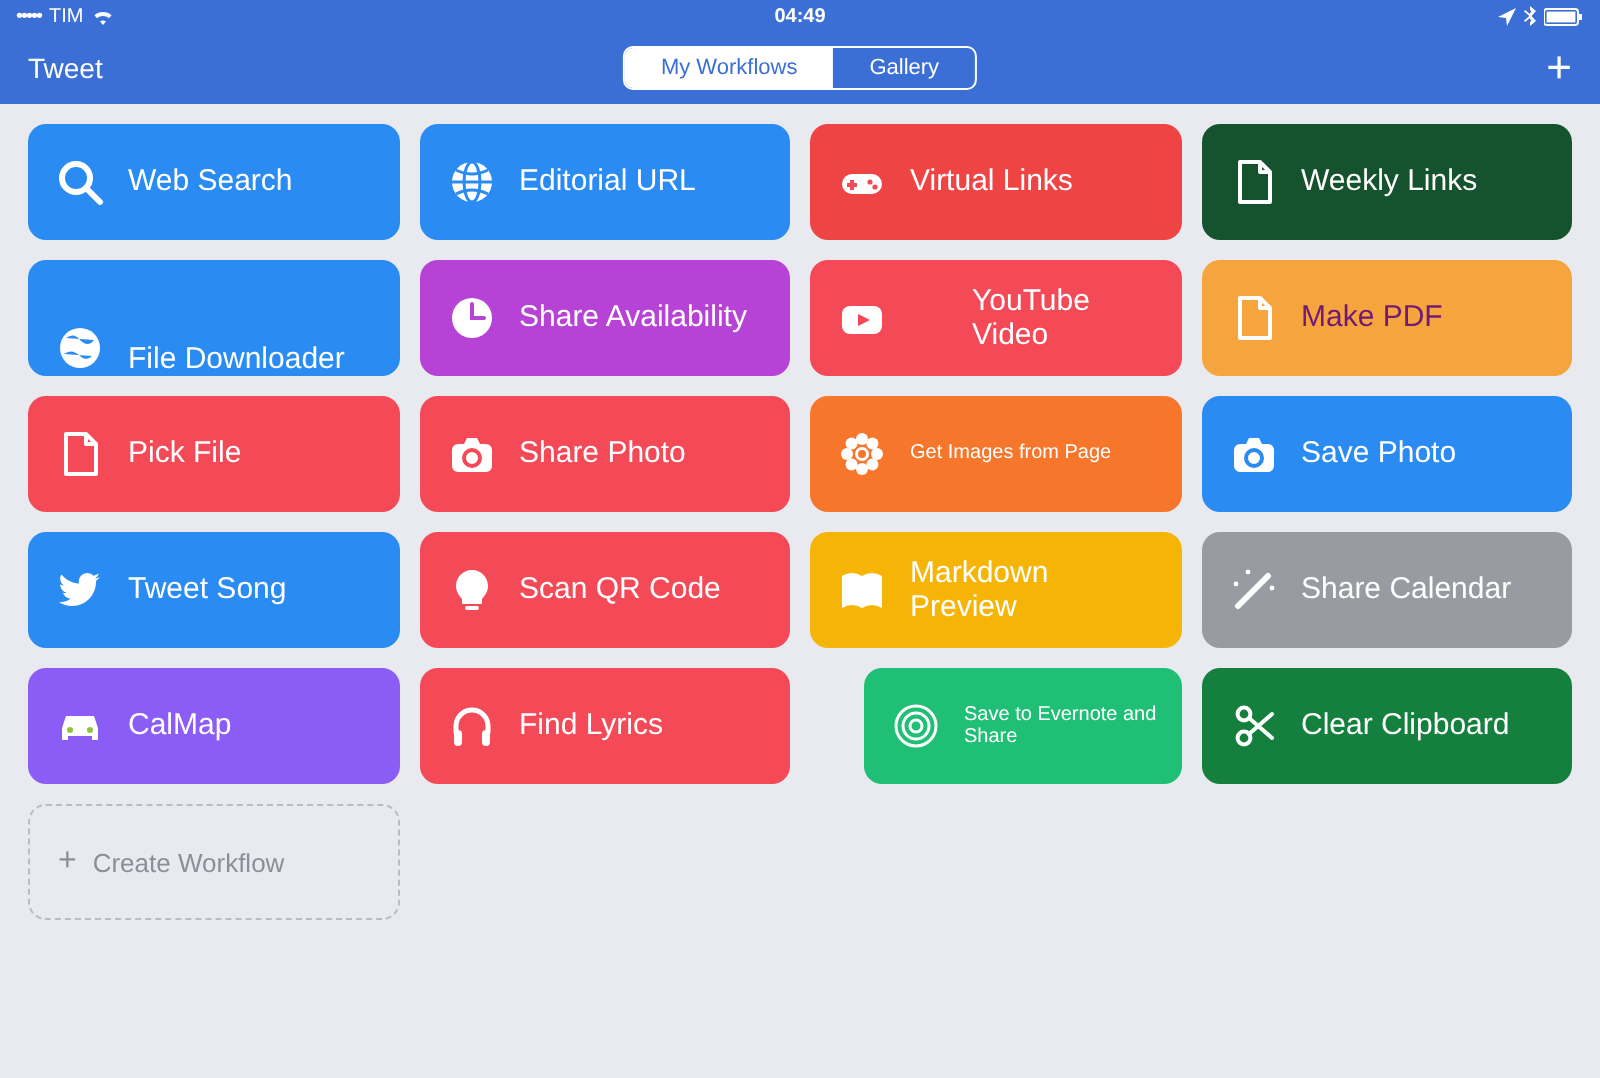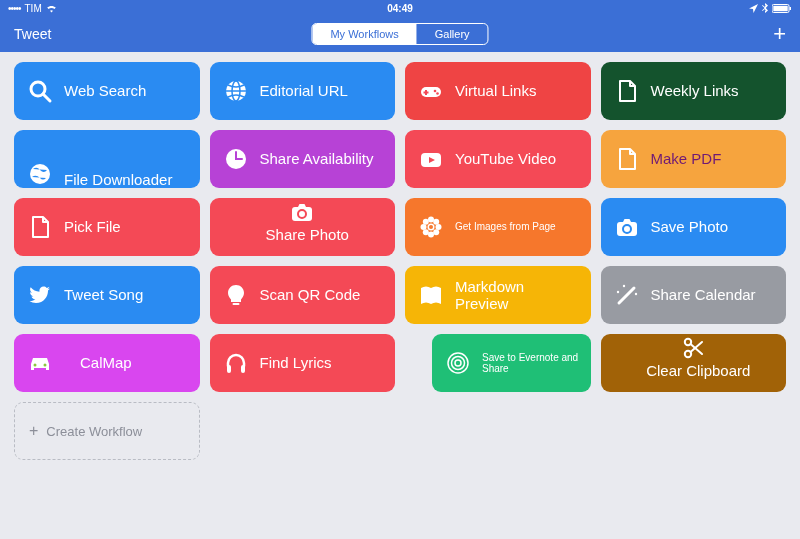--- a/index.html
+++ b/index.html
@@ -179,47 +179,47 @@
       <span class="label" style="color: rgb(255, 255, 255);">File Downloader</span>
     </div>
     <div class="tile" style="background: rgb(183, 66, 214); color: rgb(183, 66, 214);">
       <span class="icon">
         <svg width="26" height="26" viewBox="0 0 26 26">
           <use href="#clock-icon"></use>
         </svg>
       </span>
       <span class="label" style="color: rgb(255, 255, 255);">Share Availability</span>
     </div>
+    <div class="tile" style="background: rgb(244, 73, 86); color: rgb(244, 73, 86); gap: 31px;">
+      <span class="icon">
+        <svg width="26" height="26" viewBox="0 0 26 26">
+          <use href="#play-icon"></use>
+        </svg>
+      </span>
+      <span class="label" style="color: rgb(255, 255, 255);">YouTube Video</span>
+    </div>
+    <div class="tile" style="background: rgb(246, 164, 62); color: rgb(246, 164, 62);">
+      <span class="icon">
+        <svg width="26" height="26" viewBox="0 0 26 26">
+          <use href="#document-icon"></use>
+        </svg>
+      </span>
+      <span class="label" style="color: #701a75;">Make PDF</span>
+    </div>
     <div class="tile" style="background: rgb(244, 73, 86); color: rgb(244, 73, 86);">
       <span class="icon">
         <svg width="26" height="26" viewBox="0 0 26 26">
-          <use href="#play-icon"></use>
-        </svg>
-      </span>
-      <span class="label" style="color: rgb(255, 255, 255);">YouTube Video</span>
-    </div>
-    <div class="tile" style="background: rgb(246, 164, 62); color: rgb(246, 164, 62);">
-      <span class="icon">
-        <svg width="26" height="26" viewBox="0 0 26 26">
           <use href="#document-icon"></use>
         </svg>
       </span>
-      <span class="label" style="color: #701a75;">Make PDF</span>
+      <span class="label" style="color: rgb(255, 255, 255);">Pick File</span>
     </div>
     <div class="tile" style="background: rgb(244, 73, 86); color: rgb(244, 73, 86);">
       <span class="icon">
         <svg width="26" height="26" viewBox="0 0 26 26">
-          <use href="#document-icon"></use>
-        </svg>
-      </span>
-      <span class="label" style="color: rgb(255, 255, 255);">Pick File</span>
-    </div>
-    <div class="tile" style="background: rgb(244, 73, 86); color: rgb(244, 73, 86); flex-direction: column;">
-      <span class="icon">
-        <svg width="26" height="26" viewBox="0 0 26 26">
           <use href="#camera-icon"></use>
         </svg>
       </span>
       <span class="label" style="color: rgb(255, 255, 255);">Share Photo</span>
     </div>
     <div class="tile" style="background: rgb(246, 119, 44); color: rgb(246, 119, 44);">
       <span class="icon">
         <svg width="26" height="26" viewBox="0 0 26 26">
           <use href="#flower-icon"></use>
         </svg>
@@ -259,21 +259,21 @@
       <span class="label" style="color: rgb(255, 255, 255);">Markdown Preview</span>
     </div>
     <div class="tile" style="background: rgb(152, 155, 162); color: rgb(152, 155, 162);">
       <span class="icon">
         <svg width="26" height="26" viewBox="0 0 26 26">
           <use href="#wand-icon"></use>
         </svg>
       </span>
       <span class="label" style="color: rgb(255, 255, 255);">Share Calendar</span>
     </div>
-    <div class="tile" style="background: #d946ef; color: rgb(140, 198, 62); gap: 16px;">
+    <div class="tile" style="background: #8b5cf6; color: rgb(140, 198, 62);">
       <span class="icon">
         <svg width="26" height="26" viewBox="0 0 26 26">
           <use href="#car-icon"></use>
         </svg>
       </span>
       <span class="label" style="color: rgb(255, 255, 255);">CalMap</span>
     </div>
     <div class="tile" style="background: rgb(244, 73, 86); color: rgb(244, 73, 86);">
       <span class="icon">
         <svg width="26" height="26" viewBox="0 0 26 26">
@@ -283,21 +283,21 @@
       <span class="label" style="color: rgb(255, 255, 255);">Find Lyrics</span>
     </div>
     <div class="tile" style="background: rgb(31, 191, 118); color: rgb(31, 191, 118); margin-left: 27px;">
       <span class="icon">
         <svg width="26" height="26" viewBox="0 0 26 26">
           <use href="#target-icon"></use>
         </svg>
       </span>
       <span class="label small" style="color: rgb(255, 255, 255);">Save to Evernote and Share</span>
     </div>
-    <div class="tile" style="background: #a16207; color: rgb(244, 73, 86); flex-direction: column;">
+    <div class="tile" style="background: #15803d; color: rgb(244, 73, 86);">
       <span class="icon">
         <svg width="26" height="26" viewBox="0 0 26 26">
           <use href="#scissors-icon"></use>
         </svg>
       </span>
       <span class="label" style="color: rgb(255, 255, 255);">Clear Clipboard</span>
     </div>
     <div class="create-tile">
       <span style="font-size:16px;">+</span>
       <span>Create Workflow</span>

